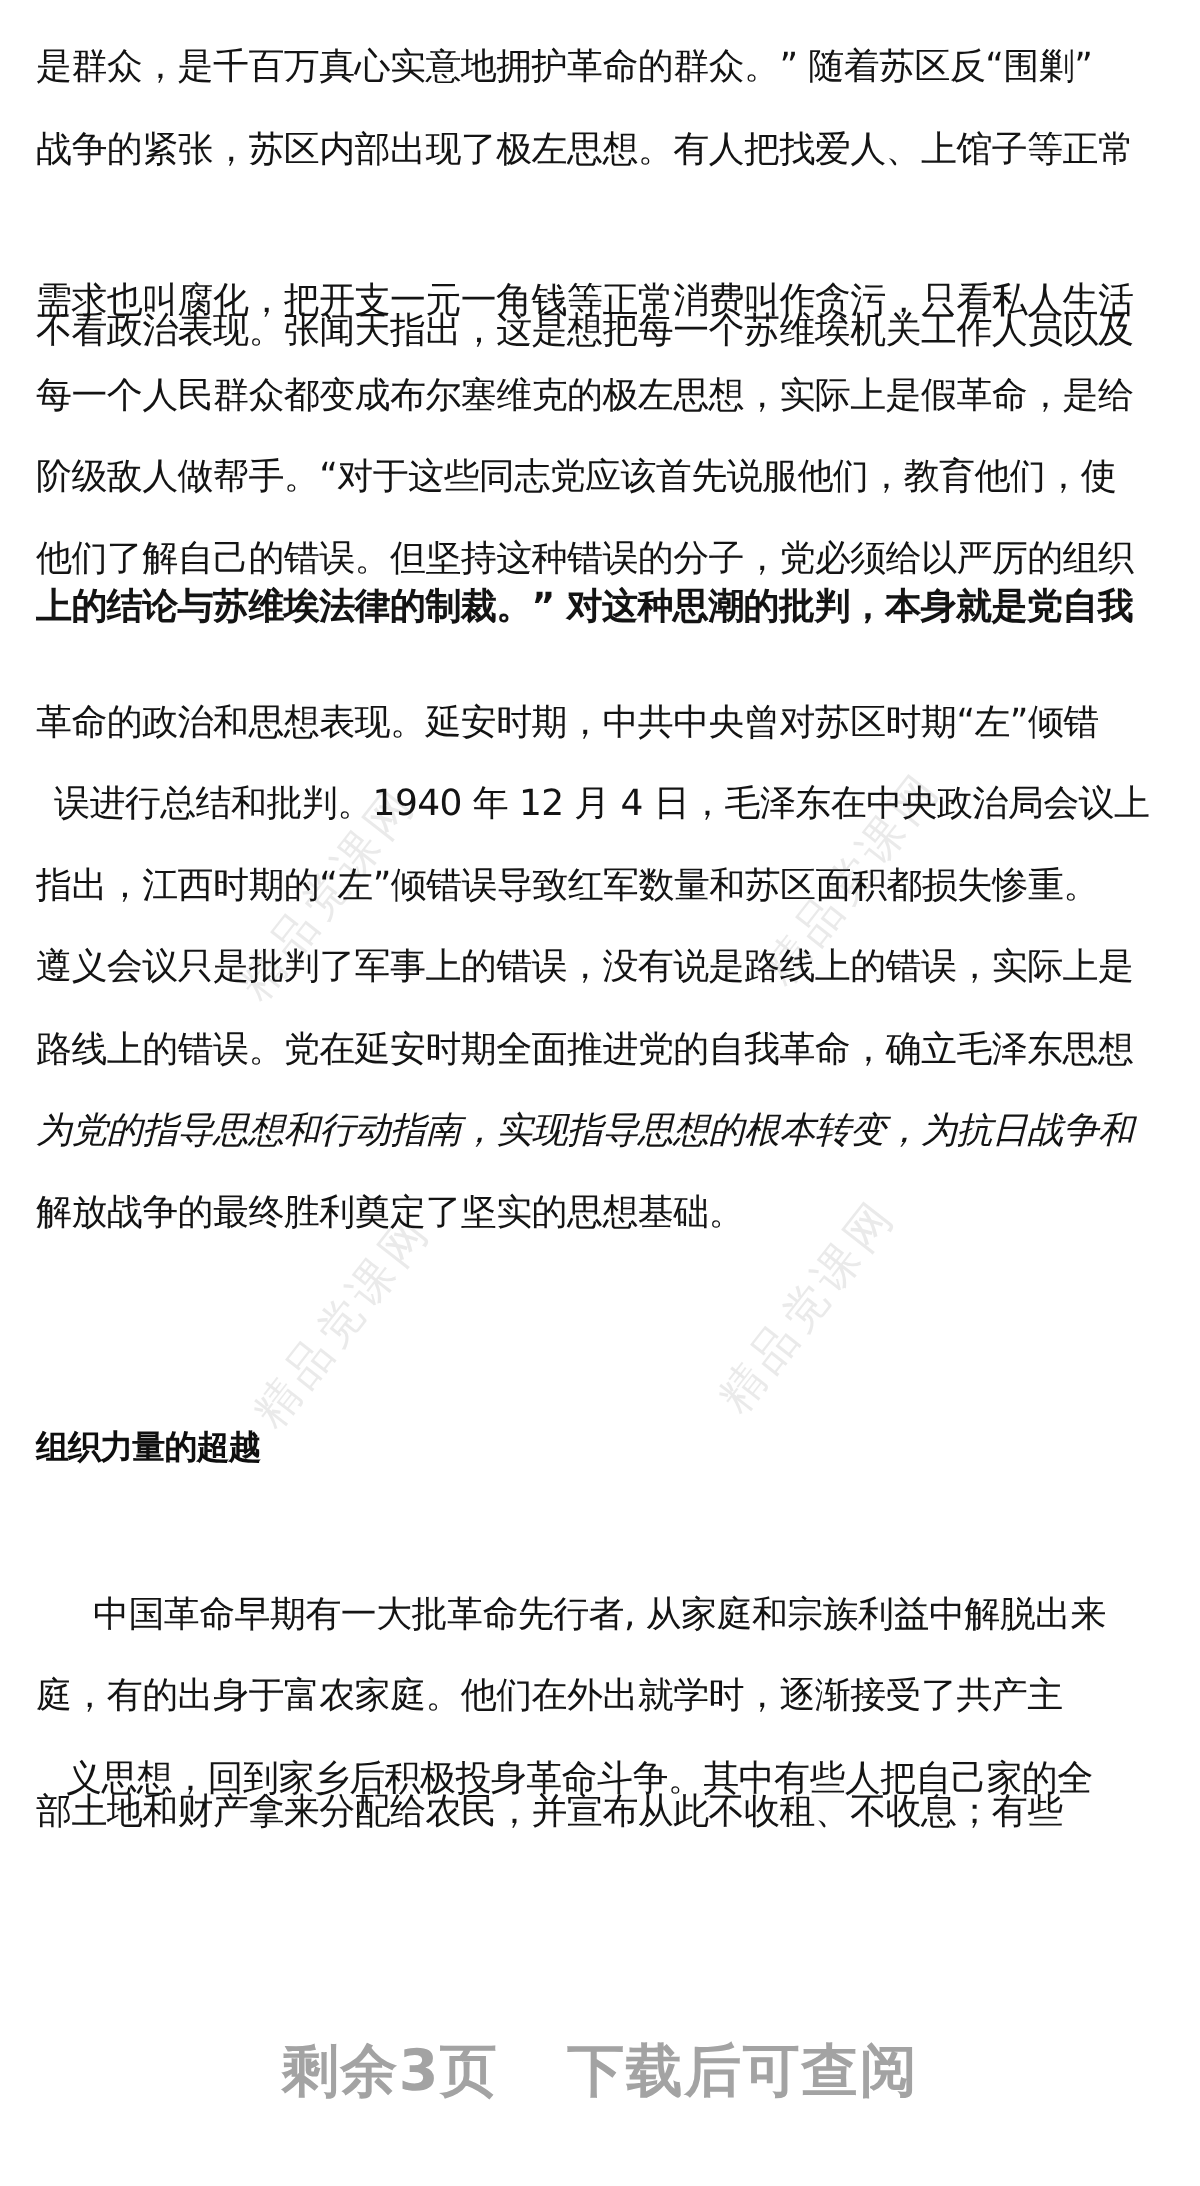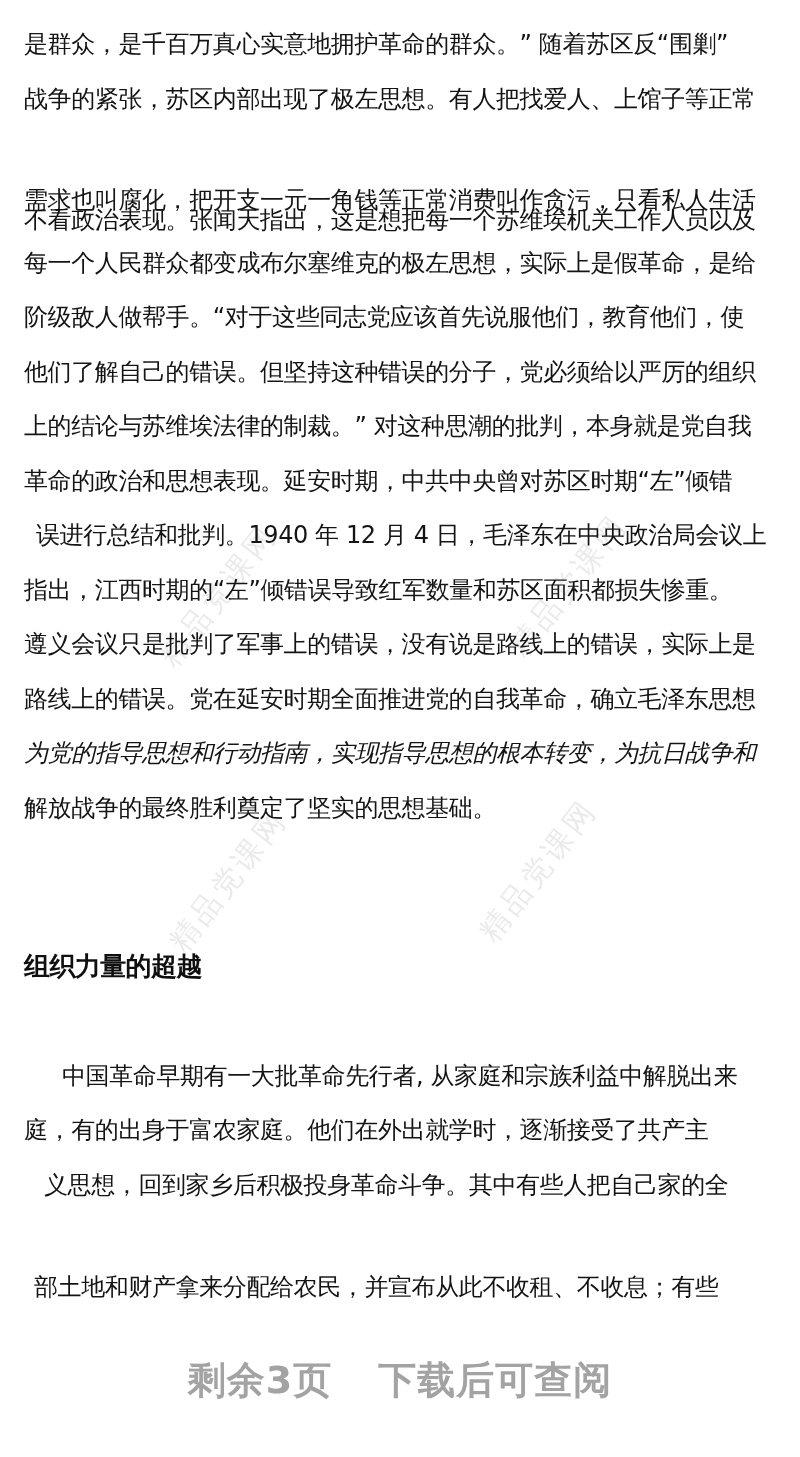--- a/index.html
+++ b/index.html
@@ -28,21 +28,21 @@
     width: 760px;
     font-size: 24px;
     line-height: 30px;
     white-space: nowrap;
     letter-spacing: -0.4px;
     color: #141414;
   }
   .heading {
     position: absolute;
     left: 24px;
-    font-size: 26px;
+    font-size: 22px;
     line-height: 30px;
     font-weight: bold;
     white-space: nowrap;
     color: #0f0f0f;
     letter-spacing: -0.6px;
   }
   .watermark {
     position: absolute;
     font-size: 30px;
     color: rgba(180,180,180,0.28);
@@ -79,36 +79,36 @@
   <div class="watermark" style="left:470px; top:925px;">精品党课网</div>
 
   <div>
     <div class="line" style="top:29px;">是群众，是千百万真心实意地拥护革命的群众。” 随着苏区反“围剿”</div>
     <div class="line" style="top:84px;">战争的紧张，苏区内部出现了极左思想。有人把找爱人、上馆子等正常</div>
     <div class="line" style="top:139px;margin-top:46px;">需求也叫腐化，把开支一元一角钱等正常消费叫作贪污，只看私人生活</div>
     <div class="line" style="top:205px;">不看政治表现。张闻天指出，这是想把每一个苏维埃机关工作人员以及</div>
     <div class="line" style="top:248px;">每一个人民群众都变成布尔塞维克的极左思想，实际上是假革命，是给</div>
     <div class="line" style="top:302px;">阶级敌人做帮手。“对于这些同志党应该首先说服他们，教育他们，使</div>
     <div class="line" style="top:357px;">他们了解自己的错误。但坚持这种错误的分子，党必须给以严厉的组织</div>
-    <div class="line" style="top:411px;">上的结论与苏维埃法律的制裁。” 对这种思潮的批判，本身就是党自我</div>
+    <div class="line" style="top:389px;font-weight:bold;">上的结论与苏维埃法律的制裁。” 对这种思潮的批判，本身就是党自我</div>
     <div class="line" style="top:466px;">革命的政治和思想表现。延安时期，中共中央曾对苏区时期“左”倾错</div>
     <div class="line" style="top:520px;margin-left:12px;">误进行总结和批判。1940 年 12 月 4 日，毛泽东在中央政治局会议上</div>
     <div class="line" style="top:575px;">指出，江西时期的“左”倾错误导致红军数量和苏区面积都损失惨重。</div>
     <div class="line" style="top:629px;">遵义会议只是批判了军事上的错误，没有说是路线上的错误，实际上是</div>
     <div class="line" style="top:684px;">路线上的错误。党在延安时期全面推进党的自我革命，确立毛泽东思想</div>
     <div class="line" style="top:738px;font-style:italic;">为党的指导思想和行动指南，实现指导思想的根本转变，为抗日战争和</div>
     <div class="line" style="top:793px;">解放战争的最终胜利奠定了坚实的思想基础。</div>
   </div>
 
   <div class="heading" style="top:951px;">组织力量的超越</div>
 
   <div>
     <div class="line" style="top:1061px; left:62px; width:722px;">中国革命早期有一大批革命先行者, 从家庭和宗族利益中解脱出来</div>
     <div class="line" style="top:1115px;">庭，有的出身于富农家庭。他们在外出就学时，逐渐接受了共产主</div>
     <div class="line" style="top:1170px;margin-left:20px;">义思想，回到家乡后积极投身革命斗争。其中有些人把自己家的全</div>
-    <div class="line" style="top:1272px;margin-left:10px;">部土地和财产拿来分配给农民，并宣布从此不收租、不收息；有些</div>
+    <div class="line" style="top:1192px;">部土地和财产拿来分配给农民，并宣布从此不收租、不收息；有些</div>
   </div>
 
   <div class="more-banner">
     <span>剩余3页</span><span class="gap"></span><span>下载后可查阅</span>
   </div>
 
 </div>
 
 </body></html>

